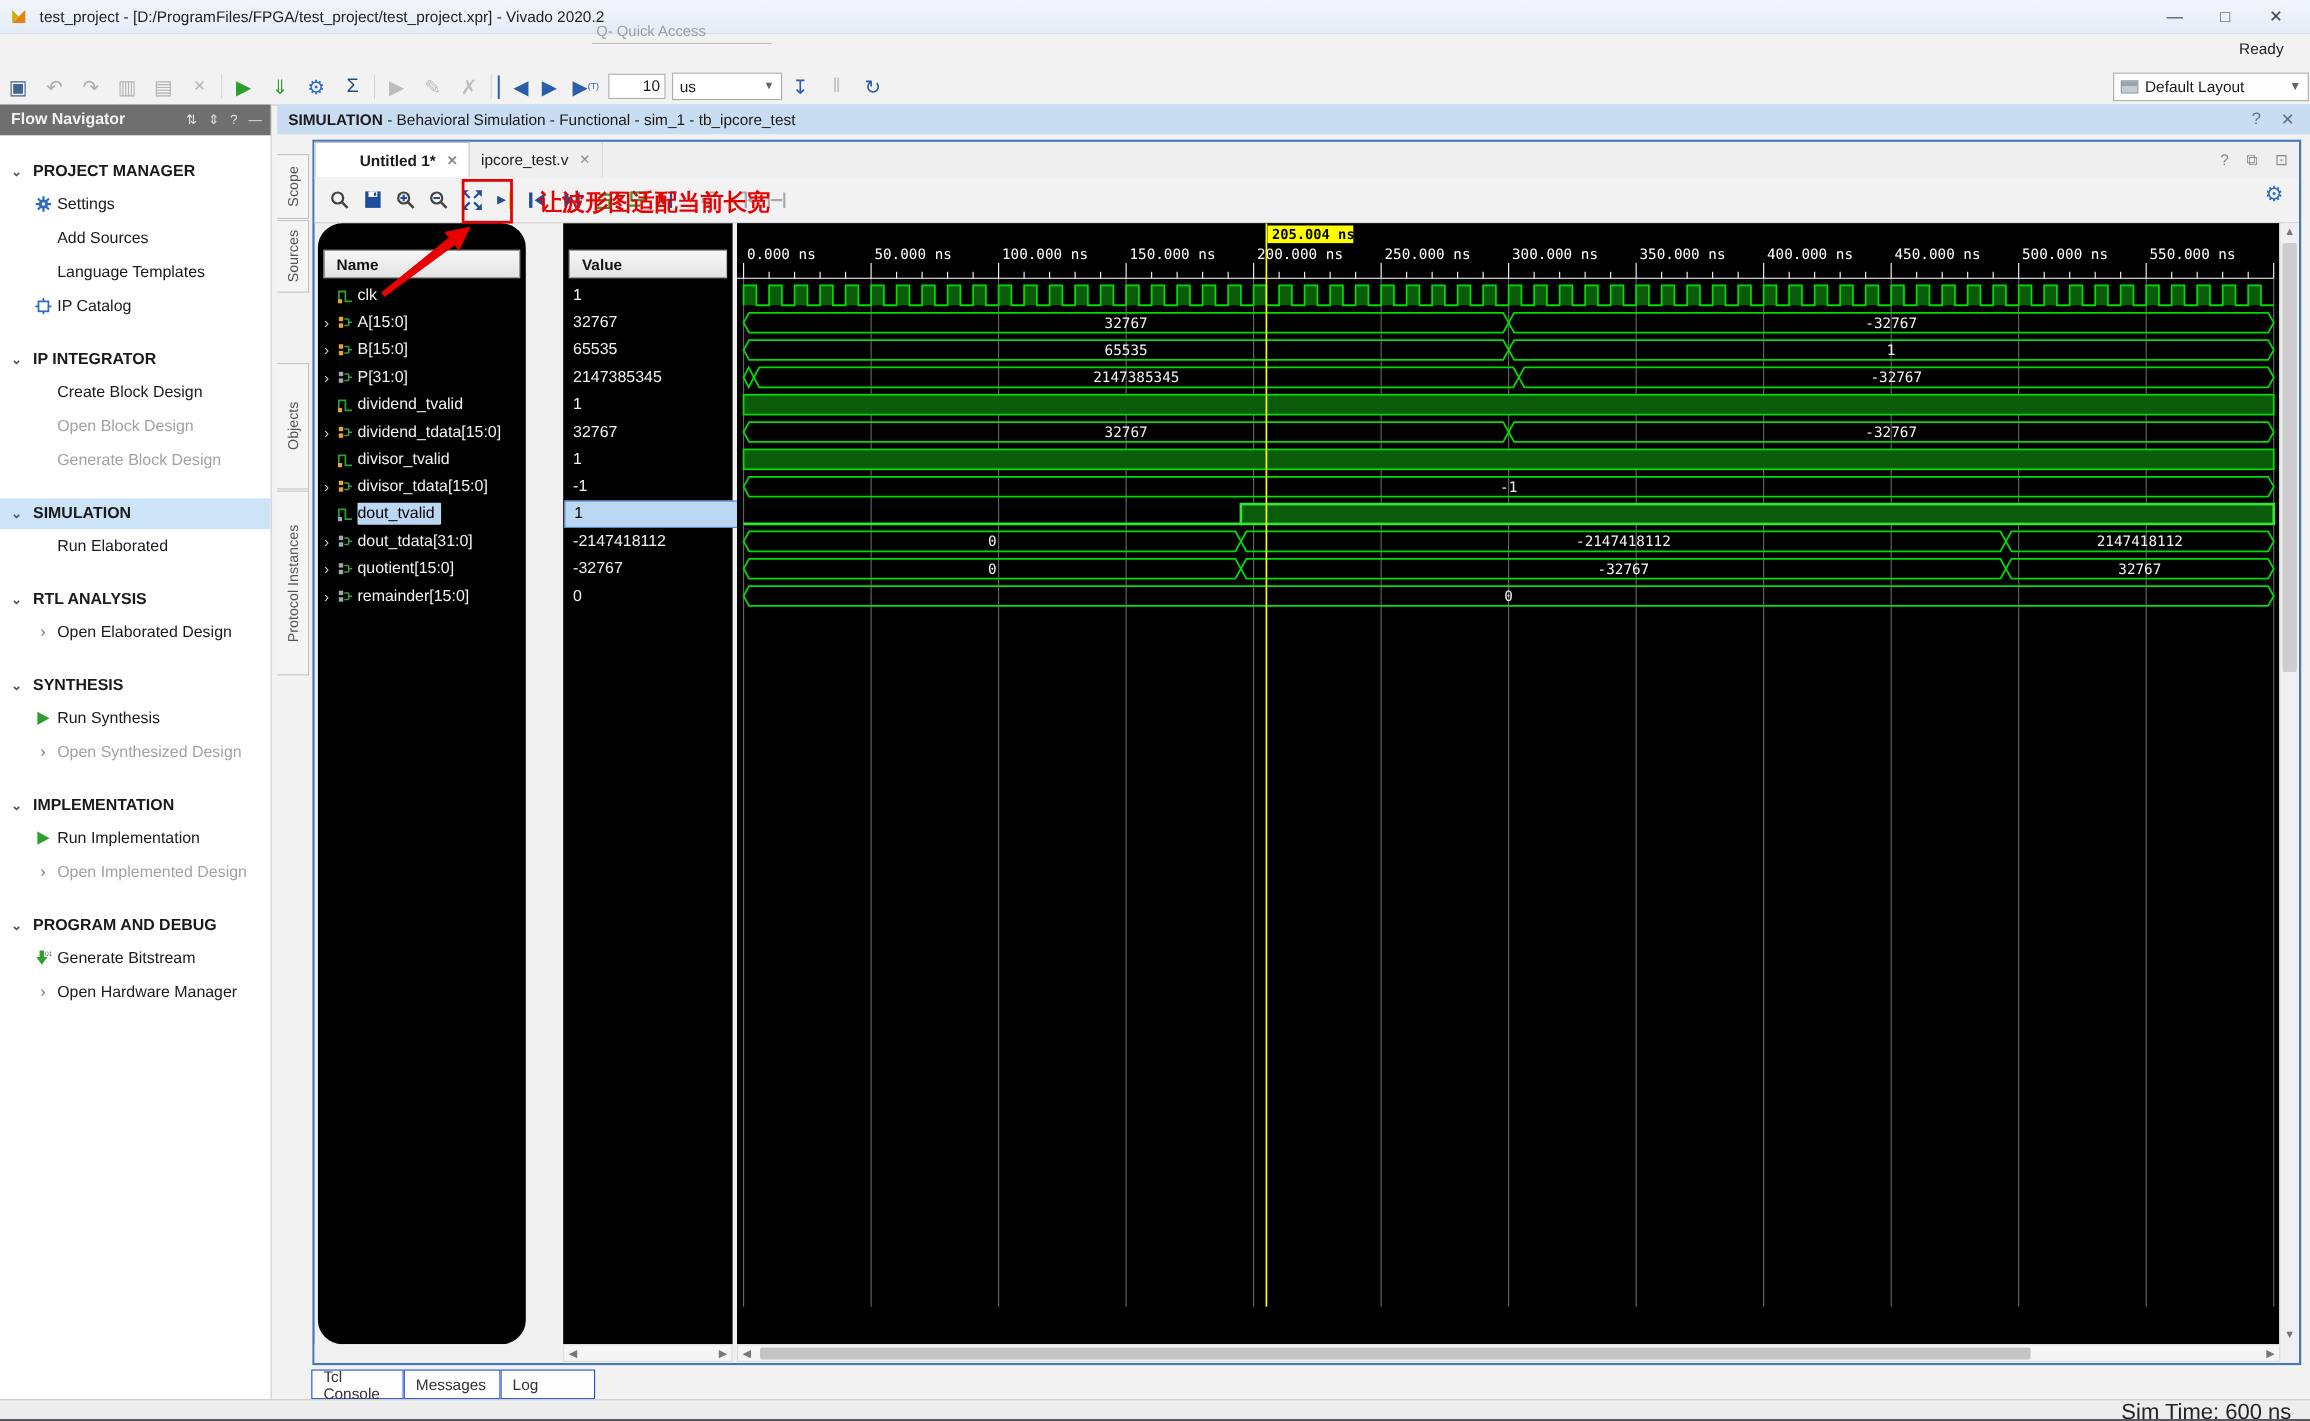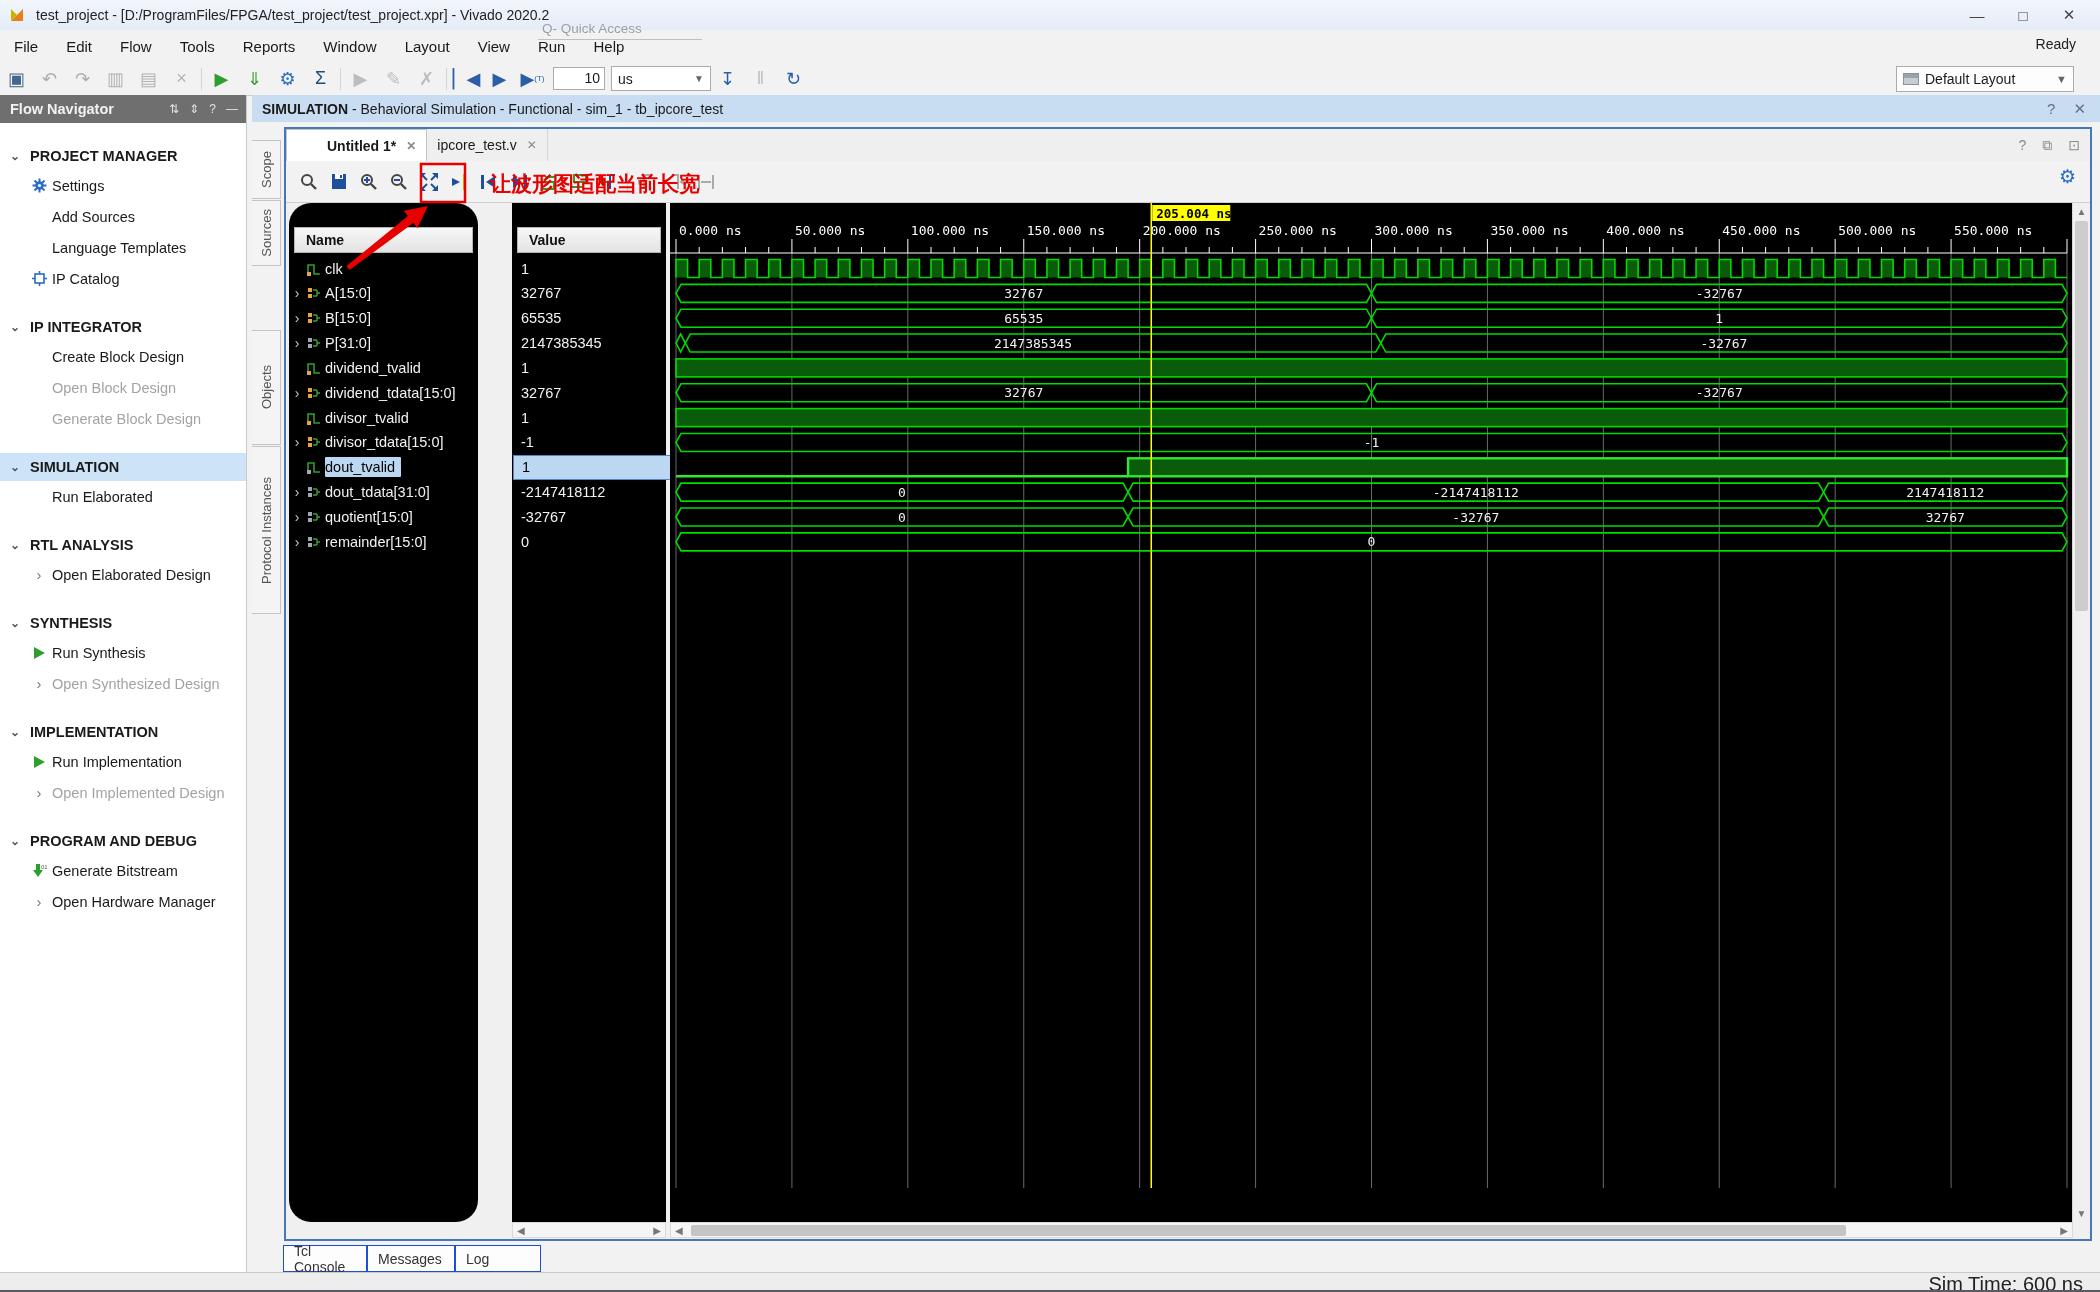--- a/index.html
+++ b/index.html
@@ -20,21 +20,21 @@
   #ready{position:absolute;right:24px;top:36px;font-size:14px;color:#222;}
   
   #toolbar{left:0;top:62px;width:2100px;height:33px;background:#F2F2F2;border-bottom:1px solid #C9C9C9;
            display:flex;align-items:center;}
   .tbicon{width:33px;height:26px;display:flex;align-items:center;justify-content:center;font-size:18px;}
   .tbsep{width:1px;height:22px;background:#D5D5D5;margin:0 3px;}
   #timeinput{width:46px;height:21px;border:1px solid #ABABAB;background:#fff;font-size:14px;
              text-align:right;padding-right:4px;line-height:21px;margin-left:4px;}
   #unitselect{width:86px;height:23px;border:1px solid #ABABAB;background:#fff;font-size:14px;
               display:flex;align-items:center;justify-content:space-between;padding:0 6px;margin-left:6px;}
-  #layoutsel{position:absolute;right:26px;top:66px;width:164px;height:24px;border:1px solid #ABABAB;background:#FDFDFD;
+  #layoutsel{position:absolute;right:1px;top:66px;width:164px;height:24px;border:1px solid #ABABAB;background:#FDFDFD;
              font-size:14px;display:flex;align-items:center;padding:0 6px;gap:6px;}
   #layoutsel .car{margin-left:auto;color:#666;font-size:11px;}
   .layicon{width:14px;height:10px;background:linear-gradient(#9aa2ab 45%,#c6ccd2 45%);border:1px solid #8a929b;}
   
   #sidebar{left:0;top:95px;width:246px;height:1177px;background:#FFFFFF;border-right:1px solid #C9C9C9;}
   #fnheader{height:28px;background:#6F6F6F;color:#F2F2F2;display:flex;align-items:center;
             font-size:14.5px;font-weight:bold;padding-left:10px;}
   #fnheader .hicons{margin-left:auto;margin-right:8px;display:flex;gap:10px;font-size:12px;font-weight:normal;color:#E3E3E3;}
   .fnsection{margin-top:19px;}
   .fnsechead{height:28px;display:flex;align-items:center;font-weight:bold;font-size:14.5px;}
@@ -109,32 +109,20 @@
       <polygon points="3,15 9,9 3,3" fill="#C8B400"></polygon>
     </svg>
     <span class="title">test_project - [D:/ProgramFiles/FPGA/test_project/test_project.xpr] - Vivado 2020.2</span>
     <div class="winbtns">
       <div class="winbtn">—</div>
       <div class="winbtn">□</div>
       <div class="winbtn">✕</div>
     </div>
   </div>
 
-  <div class="abs" id="menubar">
-      <div class="menuitem">File</div>
-      <div class="menuitem">Edit</div>
-      <div class="menuitem">Flow</div>
-      <div class="menuitem">Tools</div>
-      <div class="menuitem">Reports</div>
-      <div class="menuitem">Window</div>
-      <div class="menuitem">Layout</div>
-      <div class="menuitem">View</div>
-      <div class="menuitem">Run</div>
-      <div class="menuitem">Help</div>
-    </div>
   <div class="abs" id="quickaccess">Q- Quick Access</div>
   <div class="abs" id="ready">Ready</div>
 
   <div class="abs" id="toolbar">
       <div class="tbicon" style="color: rgb(68, 101, 140);">▣</div>
       <div class="tbicon" style="color: rgb(173, 173, 173);">↶</div>
       <div class="tbicon" style="color: rgb(173, 173, 173);">↷</div>
       <div class="tbicon" style="color: rgb(179, 179, 179);">▥</div>
       <div class="tbicon" style="color: rgb(179, 179, 179);">▤</div>
       <div class="tbicon" style="color: rgb(179, 179, 179);">×</div>

